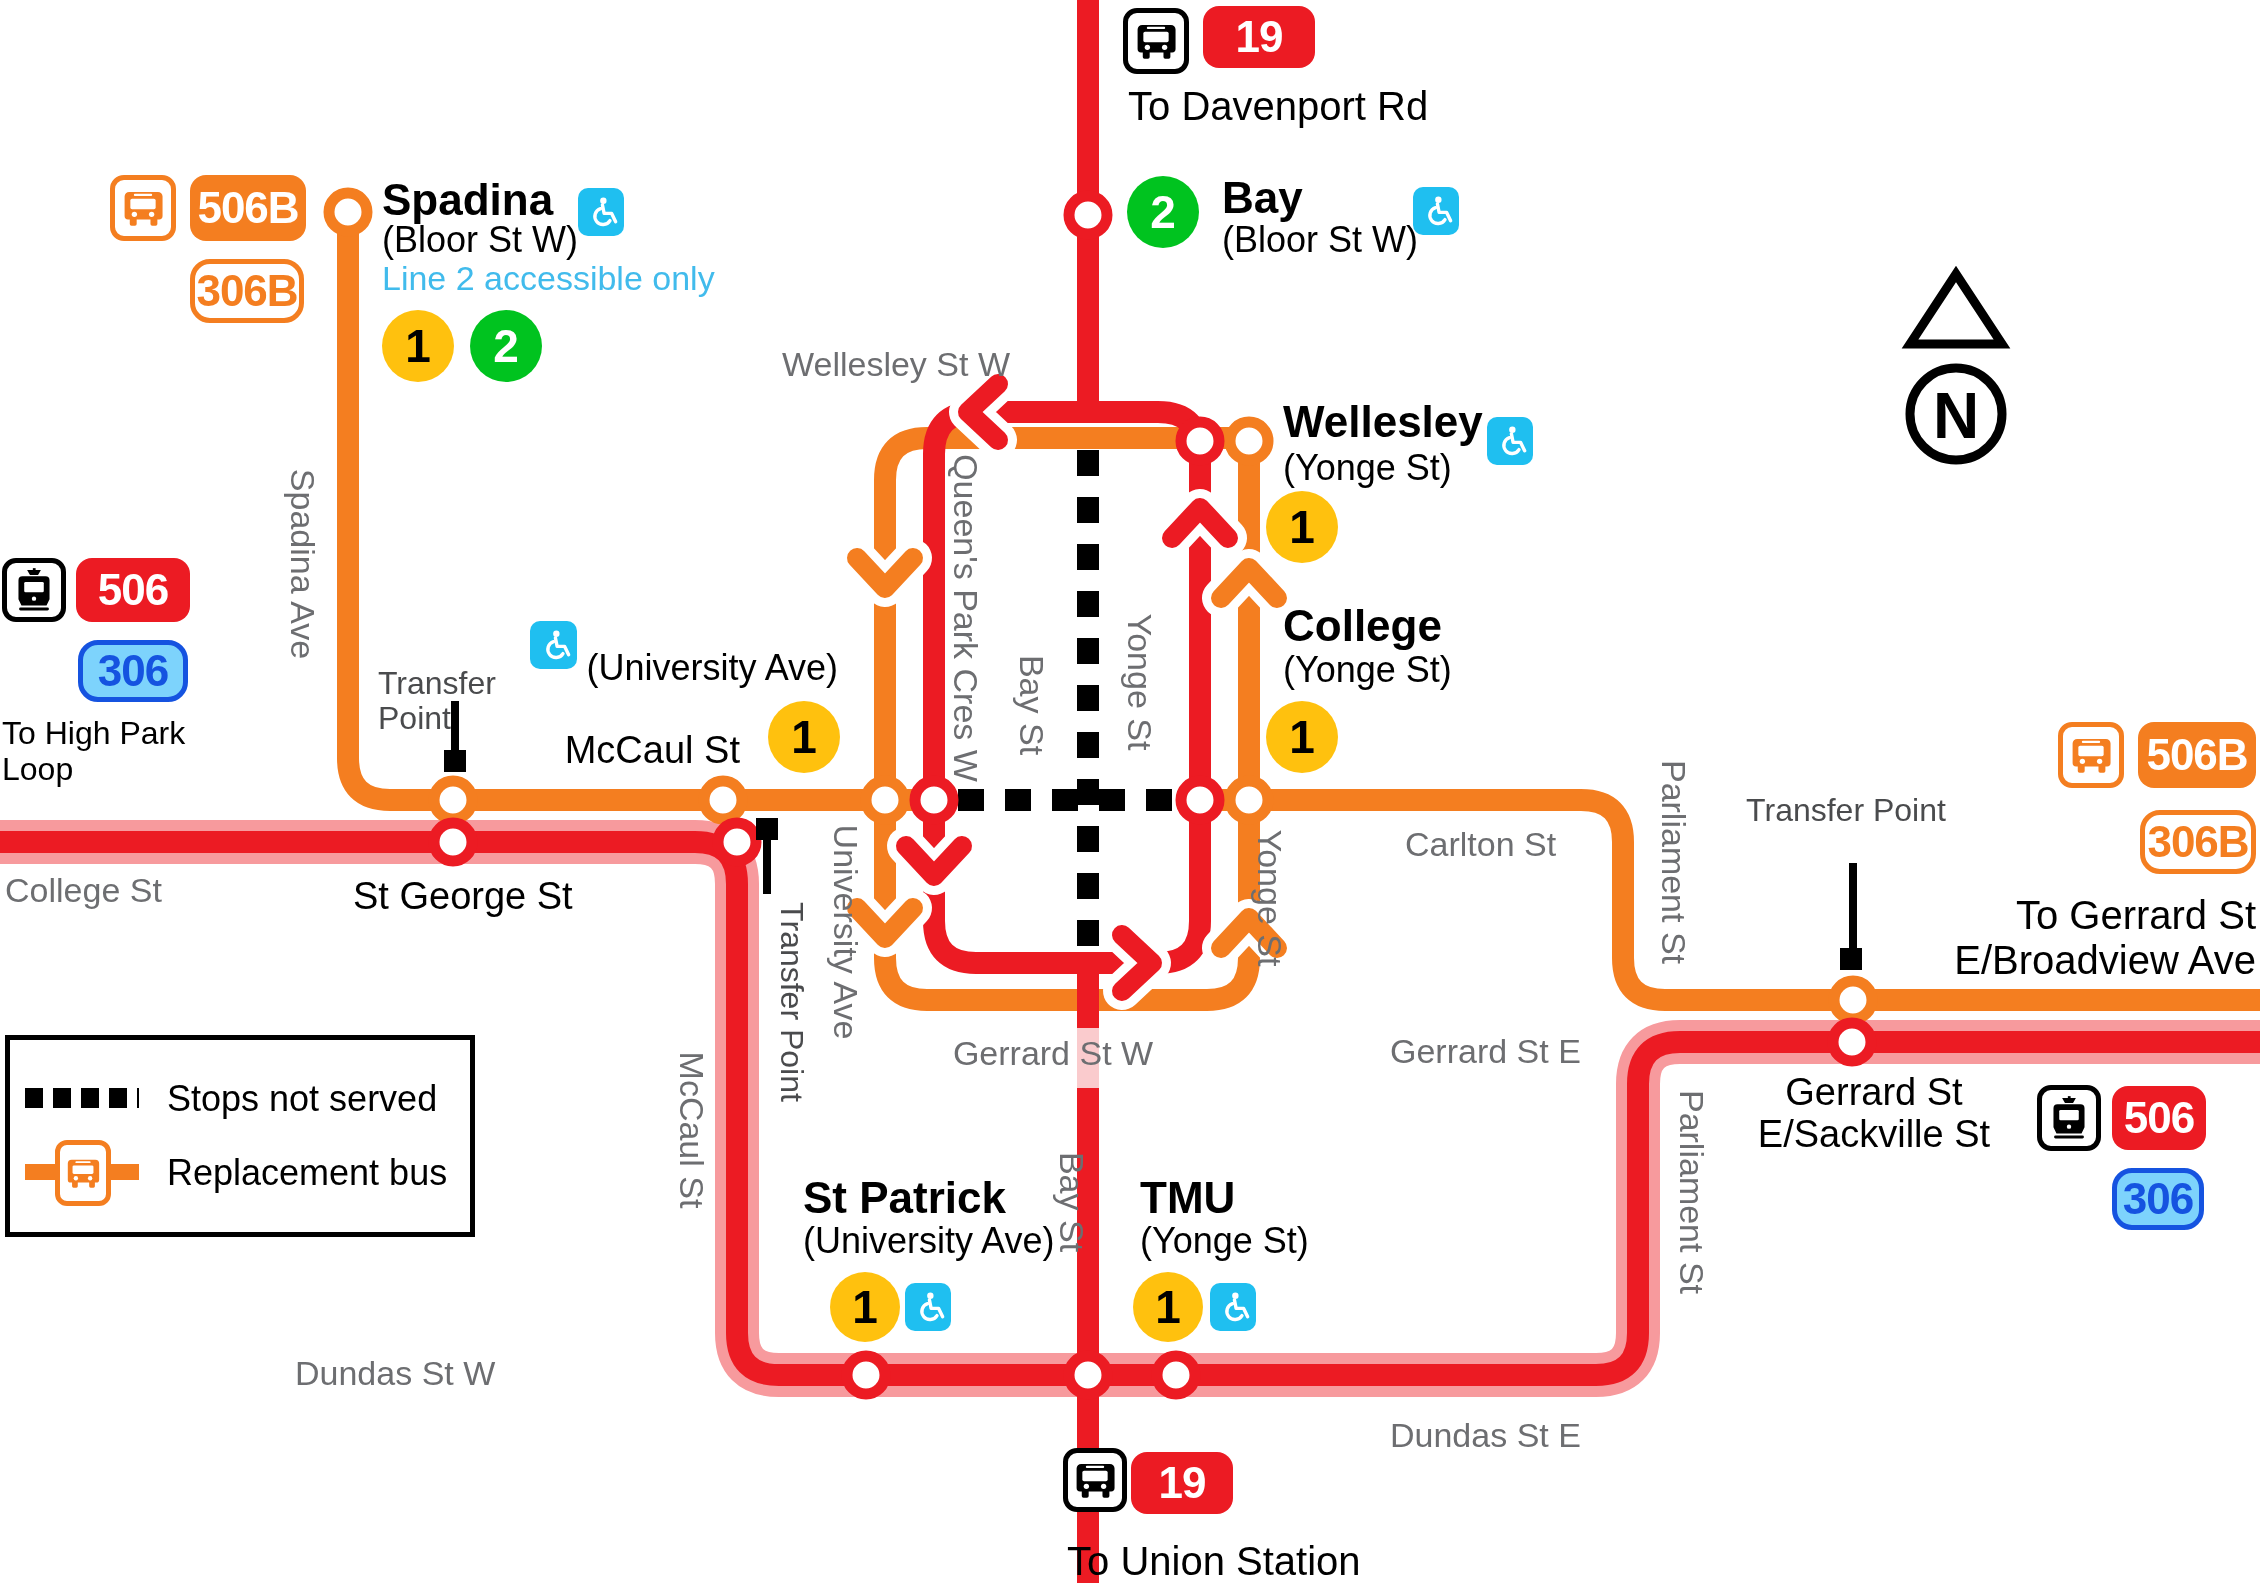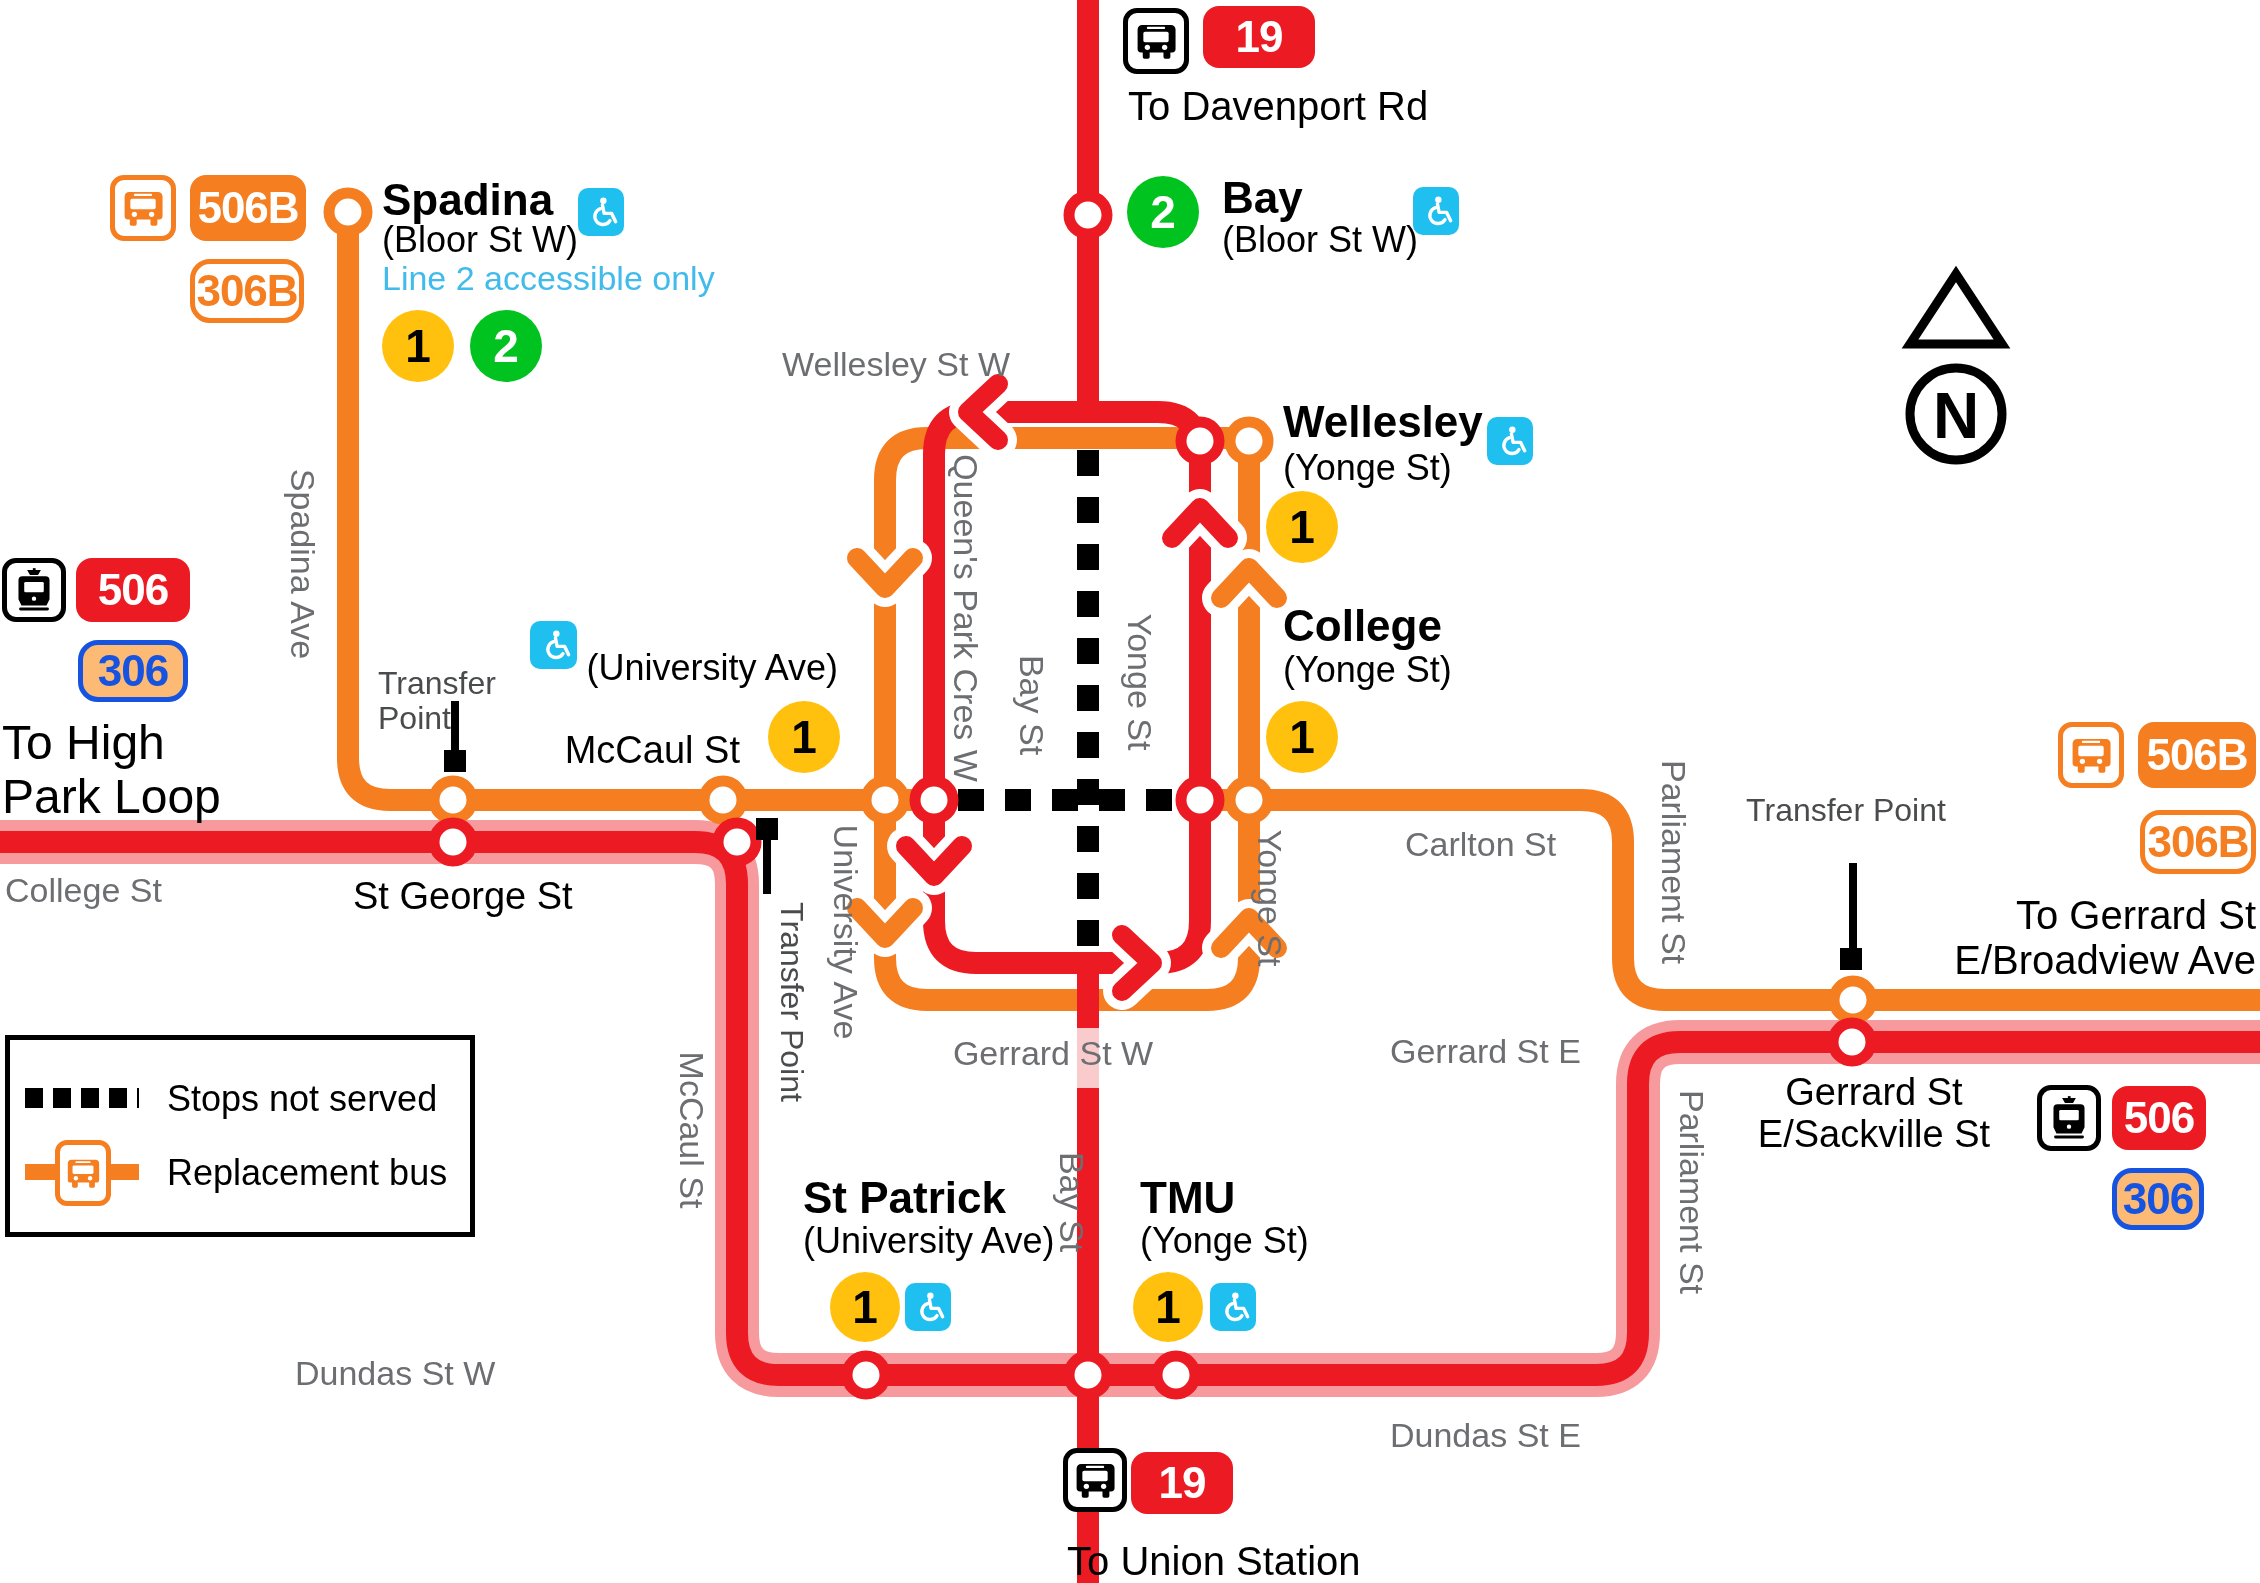--- a/index.html
+++ b/index.html
@@ -15,21 +15,21 @@
   .station-sub{position:absolute;font:36px/1.05 "Liberation Sans",sans-serif;white-space:nowrap}
   .note{position:absolute;font:34px/1.05 "Liberation Sans",sans-serif;color:#41BBEC;white-space:nowrap}
   .terminal{position:absolute;font:40px/1.12 "Liberation Sans",sans-serif}
   .tp{position:absolute;font:32px/1.1 "Liberation Sans",sans-serif;color:var(--dark)}
   .v{transform:translate(-50%,-50%) rotate(90deg);white-space:nowrap}
   .badge{box-sizing:border-box;position:absolute;display:flex;align-items:center;justify-content:center;
          font:bold 44px/1 "Liberation Sans",sans-serif;letter-spacing:-1px;border-radius:16px}
   .b-fill-orange{background:var(--orange);color:#fff}
   .b-line-orange{border:5px solid var(--orange);color:var(--orange);background:#fff;border-radius:20px}
   .b-fill-red{background:var(--red);color:#fff}
-  .b-line-blue{border:5px solid var(--blue);color:var(--blue);background:#fdba74;border-radius:20px}
+  .b-line-blue{border:5px solid var(--blue);color:var(--blue);background:#7dd3fc;border-radius:20px}
   .mode{box-sizing:border-box;position:absolute;border:5px solid #000;border-radius:14px;background:#fff;
         display:flex;align-items:center;justify-content:center;color:#000}
   .mode.orange{border-color:var(--orange);color:var(--orange)}
   .subway{position:absolute;border-radius:50%;display:flex;align-items:center;justify-content:center;
           font:bold 46px/1 "Liberation Sans",sans-serif}
   .l1{background:var(--yellow);color:#000}
   .l2{background:var(--green);color:#fff}
   .wc{position:absolute;background:var(--cyan);border-radius:10px;display:flex;align-items:center;justify-content:center}
   .legend-box{position:absolute;left:5px;top:1035px;width:470px;height:202px;border:5px solid #000;background:#fff;box-sizing:border-box}
   .legend-label{position:absolute;font:36px/1.05 "Liberation Sans",sans-serif;color:#000;white-space:nowrap}
@@ -193,21 +193,21 @@
   <div class="subway l1" style="left:382px;top:310px;width:72px;height:72px">1</div>
   <div class="subway l2" style="left:470px;top:310px;width:72px;height:72px">2</div>
 
   <div class="mode" style="left:2px;top:558px;width:64px;height:64px">
     <svg width="46" height="46">
         <use href="#ic-tram"></use>
       </svg>
     </div>
   <div class="badge b-fill-red" style="left:76px;top:558px;width:114px;height:64px">506</div>
   <div class="badge b-line-blue" style="left:78px;top:640px;width:110px;height:62px">306</div>
-  <div class="terminal" style="left:2px;top:716px;width:258px;font-size:48px">
+  <div class="terminal" style="left:2px;top:716px;width:258px;font-size:32px">
     <span>To</span>
     <b>High Park Loop</b></div>
 
   <div class="street" style="left:782px;top:346px;width:230px;text-align:left">Wellesley St W</div>
   <div class="street" style="left:5px;top:872px">College St</div>
   <div class="street" style="left:1405px;top:826px">Carlton St</div>
   <div class="street" style="left:948px;top:1035px;width:210px;text-align:center">Gerrard St W</div>
   <div class="street" style="left:1390px;top:1033px">Gerrard St E</div>
   <div class="street" style="left:295px;top:1355px;width:190px;text-align:right">Dundas St W</div>
   <div class="street" style="left:1390px;top:1417px">Dundas St E</div>

